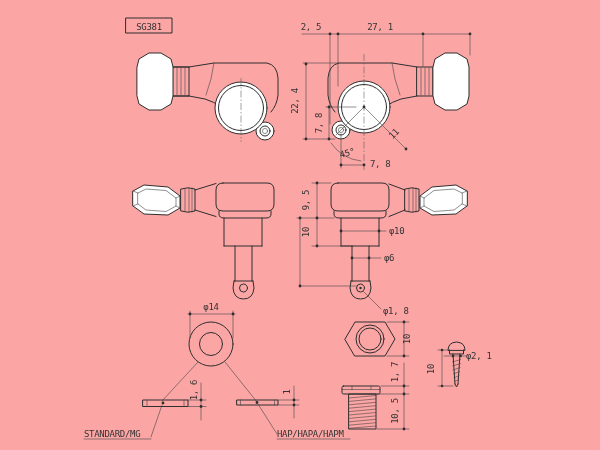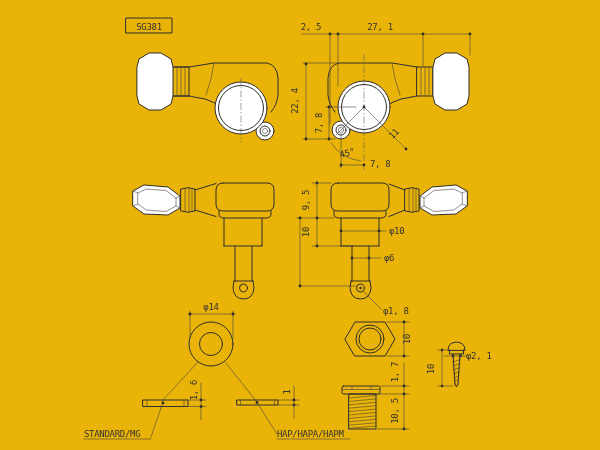--- a/index.html
+++ b/index.html
@@ -1,17 +1,17 @@
 <!DOCTYPE html>
 <html><head>
 <meta charset="utf-8">
 <style>
   html,body{margin:0;padding:0;background:#ffffff;}
   .canvas{
-    position:relative;width:600px;height:450px;background:#eab308;overflow:hidden;
+    position:relative;width:600px;height:450px;background:#fca5a5;overflow:hidden;
     font-family:"DejaVu Sans Mono","Liberation Mono",monospace;
   }
   svg{position:absolute;left:0;top:0;}
   svg text{
     font-family:"DejaVu Sans Mono","Liberation Mono",monospace;
     font-size:9px;fill:#333;letter-spacing:-0.3px;
   }
   .outline{stroke:#2e2e2e;stroke-width:1;fill:none;stroke-linecap:round;stroke-linejoin:round;}
   .fillw{fill:#ffffff;}
   .thin{stroke:#444;stroke-width:0.6;fill:none;stroke-linecap:round;}

